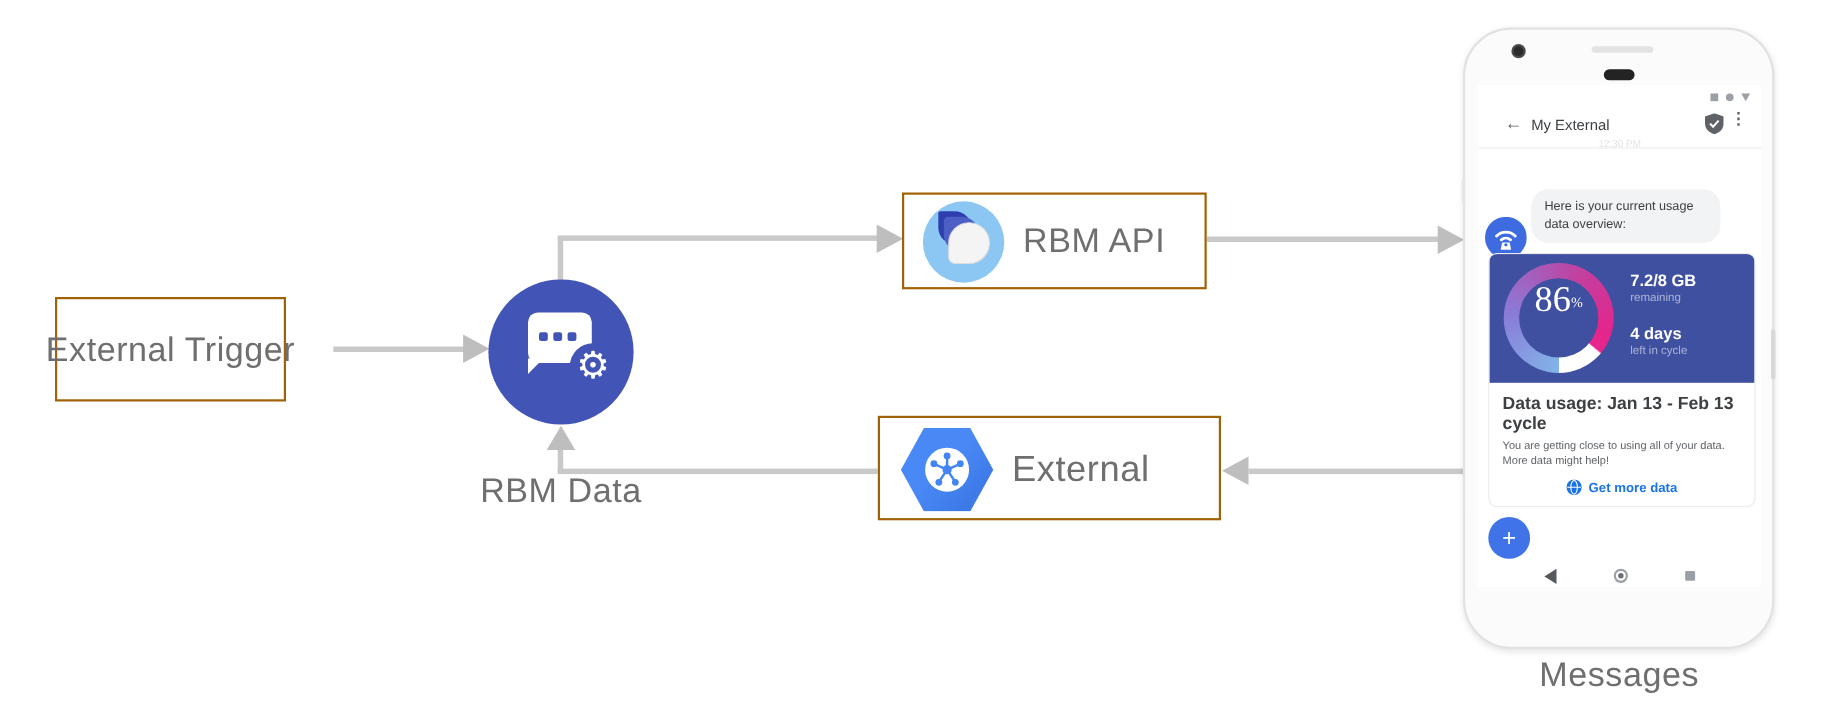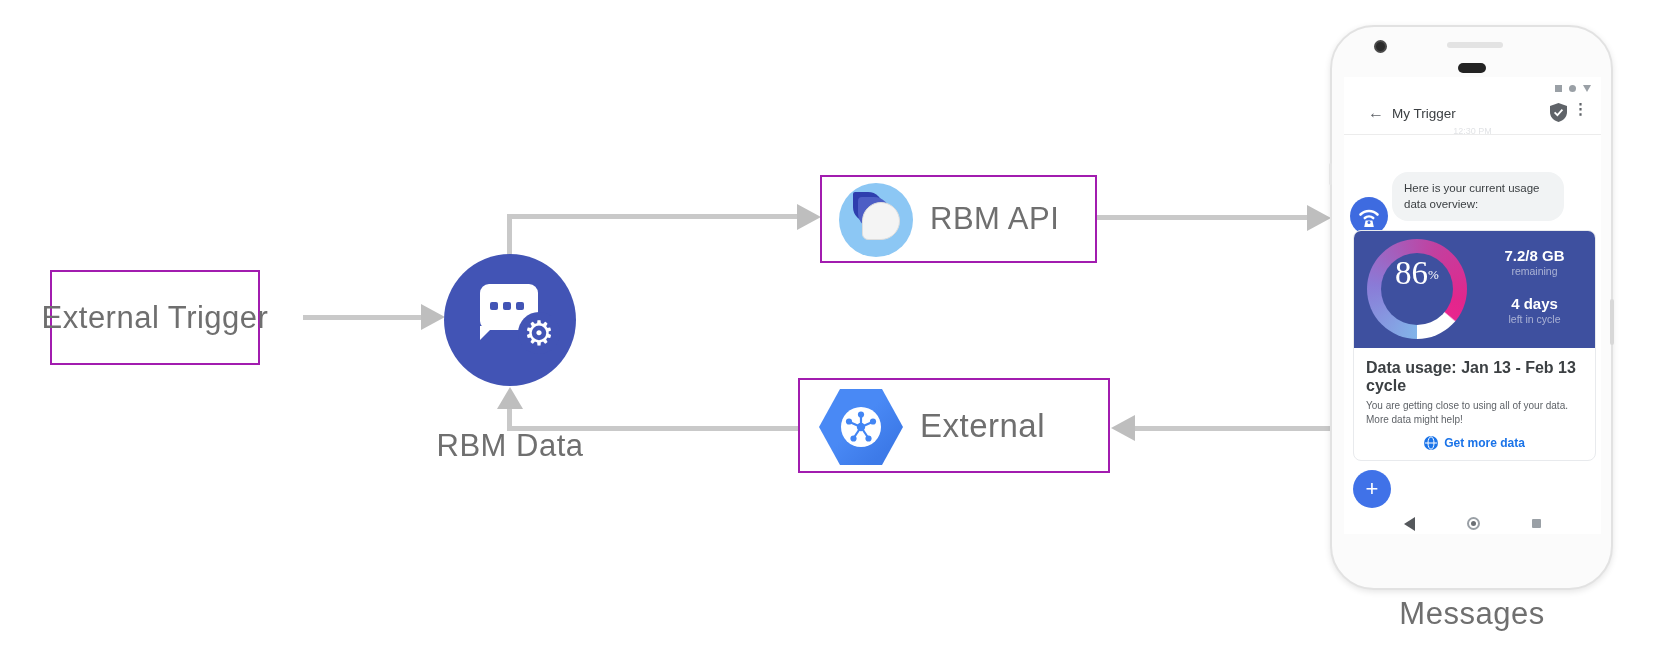--- a/index.html
+++ b/index.html
@@ -1,19 +1,19 @@
 <!DOCTYPE html>
 <html><head>
 <meta charset="utf-8">
 <style>
   html,body{margin:0;padding:0;background:#fff;}
   #canvas{position:relative;width:1669px;height:652px;background:#fff;overflow:hidden;
           font-family:"Liberation Sans",sans-serif;}
   
-  .dbox{position:absolute;background:#fff;border:2px solid #a21caf;display:flex;
+  .dbox{position:absolute;background:#fff;border:2px solid #a16207;display:flex;
         align-items:center;justify-content:center;box-sizing:border-box;}
   .dlabel{font-size:31px;font-weight:300;color:#6F6F6F;letter-spacing:.5px;white-space:nowrap;}
   .line{position:absolute;background:#C9C9C9;}
   .head-r{position:absolute;width:0;height:0;border-top:13px solid transparent;
           border-bottom:13px solid transparent;border-left:24px solid #BEBEBE;}
   .head-l{position:absolute;width:0;height:0;border-top:13px solid transparent;
           border-bottom:13px solid transparent;border-right:24px solid #BEBEBE;}
   .head-u{position:absolute;width:0;height:0;border-left:13px solid transparent;
           border-right:13px solid transparent;border-bottom:22px solid #BEBEBE;}
   .freelabel{position:absolute;text-align:center;}
@@ -68,21 +68,21 @@
   .card{position:absolute;left:9px;top:153px;width:243px;background:#fff;border:1px solid #E8EAED;
         border-radius:8px;box-sizing:border-box;overflow:hidden;}
   .card-blue{position:relative;height:117px;background:#3E509F;}
   .donut{position:absolute;left:13px;top:8px;width:100px;height:100px;border-radius:50%;
          background:conic-gradient(from 180deg,#82B4E9 0deg,#8A7BD7 95deg,#C2409F 205deg,
                     #E2268C 285deg,#E8258E 309deg,#FFFFFF 311deg 360deg);}
   .donut::after{content:"";position:absolute;inset:14px;border-radius:50%;background:#3E509F;}
   .donut-val{position:absolute;left:0;top:16px;width:100%;height:100%;display:flex;align-items:flex-start;
          justify-content:center;color:#fff;font-weight:300;font-size:33px;z-index:2;font-family:Liberation Serif, serif;}
   .donut-val small{font-size:13px;font-weight:300;margin-top:12px;}
-  .cardstats{position:absolute;left:128px;top:16px;width:105px;text-align:center;color:#fff;}
+  .cardstats{position:absolute;left:128px;top:16px;width:105px;color:#fff;}
   .cs-big{font-size:15px;font-weight:700;}
   .cs-small{font-size:10.5px;color:rgba(255,255,255,.55);margin-top:1px;}
   .cs-gap{height:18px;}
   .card-white{padding:11px 12px 10px 12px;}
   .cw-title{font-size:16px;font-weight:700;color:#3C4043;}
   .cw-body{font-size:10px;color:#5F6368;line-height:1.35;margin-top:4px;}
   .cw-action{margin-top:10px;text-align:center;font-size:12px;font-weight:700;color:#1A73E8;
              display:flex;align-items:center;justify-content:center;gap:6px;}
   .plusbtn{position:absolute;left:9px;top:393px;width:38px;height:38px;border-radius:50%;background:#4072E8;
            color:#fff;font-size:22px;display:flex;align-items:center;justify-content:center;font-weight:400;}
@@ -185,21 +185,21 @@
 
     <div class="screen">
 
       <div class="pheader">
         <div class="statusrow">
           <div class="st-sq"></div>
           <div class="st-ci"></div>
           <div class="st-tr"></div>
         </div>
         <span class="backarrow">←</span>
-        <span class="ptitle">My Trigger</span>
+        <span class="ptitle">My External</span>
         <span class="shield">
           <svg width="17" height="19" viewBox="0 0 17 19">
             <path d="M8.5 0 L17 3 V9 C17 14 13.6 17.4 8.5 19 C3.4 17.4 0 14 0 9 V3 Z" fill="#5F6368"></path>
             <polyline points="4.6,9.4 7.4,12.2 12.4,6.6" fill="none" stroke="#ffffff" stroke-width="1.8"></polyline>
           </svg>
         </span>
         <span class="kebab">⋮</span>
       </div>
 
       <div class="tstamp">12:30 PM</div>

